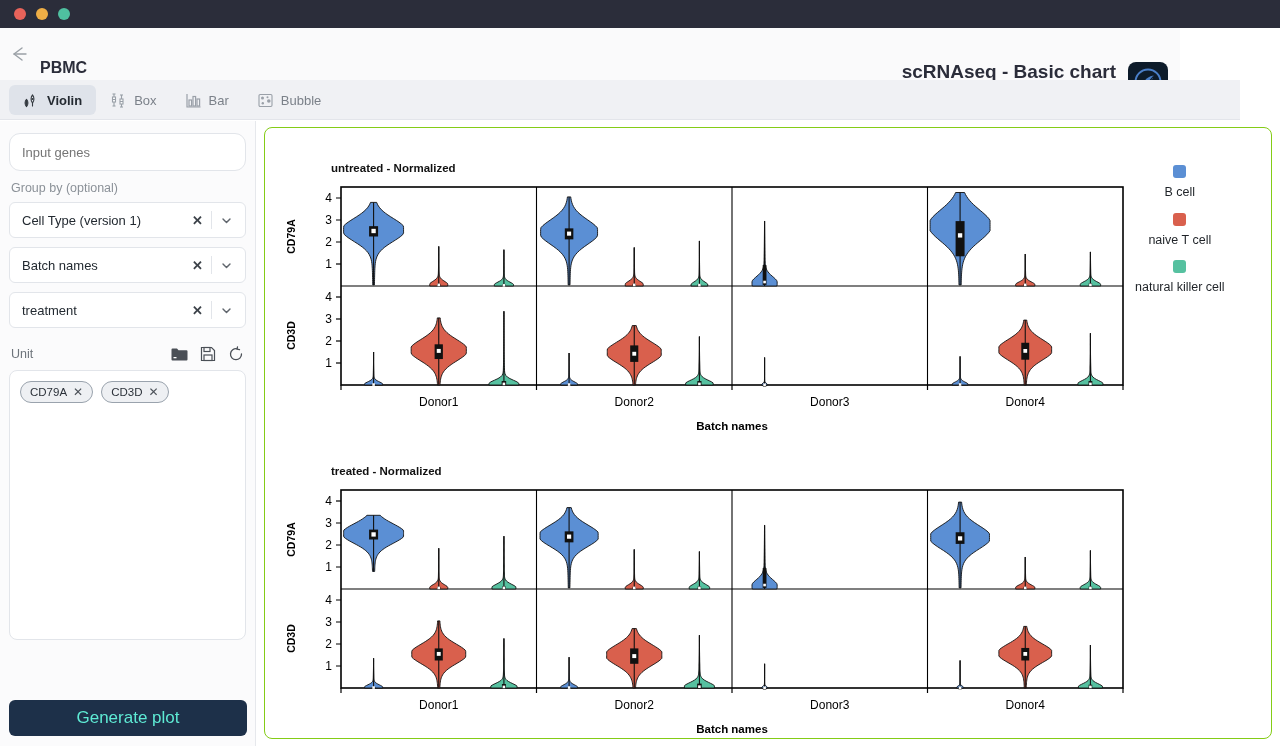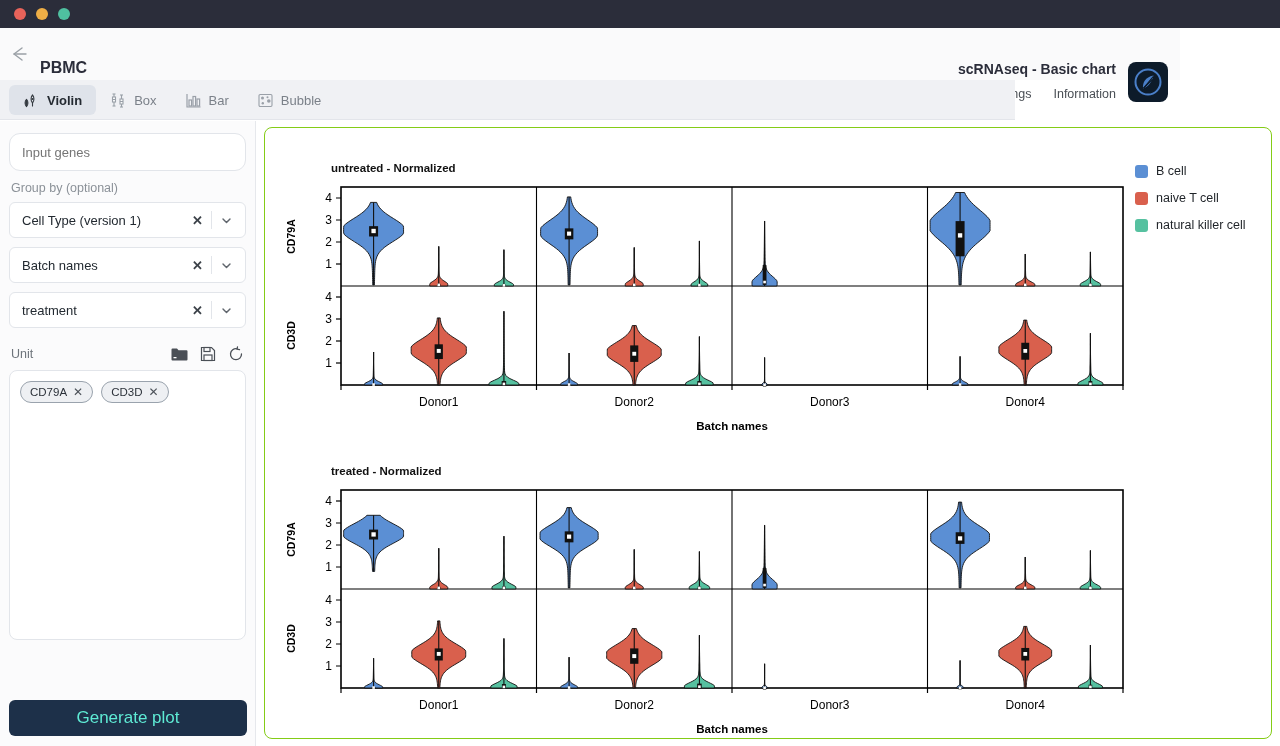--- a/index.html
+++ b/index.html
@@ -35,36 +35,36 @@
     position:absolute; left:40px; top:32px;
     font-size:16px; font-weight:bold; color:#2b2d3a;
     line-height:1;
   }
   .cell-count {
     position:absolute; left:40px; top:59px;
     font-size:12.5px; color:#4a4f55; line-height:1;
   }
   .chart-name {
     position:absolute; right:64px; top:34px;
-    font-size:14px; font-weight:bold; color:#2b2d3a; line-height:1;text-align:center;
+    font-size:19px; font-weight:bold; color:#2b2d3a; line-height:1;text-align:center;
   }
   .header-links {
     position:absolute; right:64px; top:60px;
     display:flex; gap:22px; font-size:12.5px; color:#4a4f55; line-height:1;
   }
   .header-links span { cursor:pointer; }
   .logo {
     position:absolute; right:12px; top:34px;
     width:40px; height:40px; border-radius:8px; background:#0d1b2a;
     display:flex; align-items:center; justify-content:center;
   }
 
   
   .tabbar {
-    position:absolute; left:0; top:80px; width:1015px; height:40px;
+    position:absolute; left:0; top:80px; width:1240px; height:40px;
     background:#f0f1f4; border-bottom:1px solid #e3e5ea;
   }
   .tabs { position:absolute; left:9px; top:5px; display:flex; }
   .tab {
     display:flex; align-items:center; gap:7px;
     height:30px; padding:0 14px; border-radius:6px;
     font-size:13px; color:#7b8189; cursor:pointer; white-space:nowrap;
   }
   .tab.active { background:#dfe3ea; color:#242a31; font-weight:bold; }
   .tab svg { display:block; }
@@ -120,21 +120,21 @@
   
   .chartpanel {
     position:absolute; left:264px; top:127px; width:1008px; height:612px;
     background:#fff; border:1px solid #84cc16; border-radius:8px;
     overflow:hidden;
   }
   .chart-svg { display:block; }
 
   
   .legend { position:absolute; left:870px; top:37px; }
-  .legend-item { display:flex; align-items:center; gap:8px; margin-bottom:14px; }
+  .legend-item { display:flex; align-items:center; gap:8px; margin-bottom:14px;flex-direction:column; }
   .legend-swatch { width:13px; height:13px; border-radius:3px; }
   .legend-label { font-size:12.5px; color:#1f2328; line-height:1; }
 </style>
 </head>
 <body>
 
 <div id="app">
 
   <div class="titlebar">
     <div class="tl-dots">

